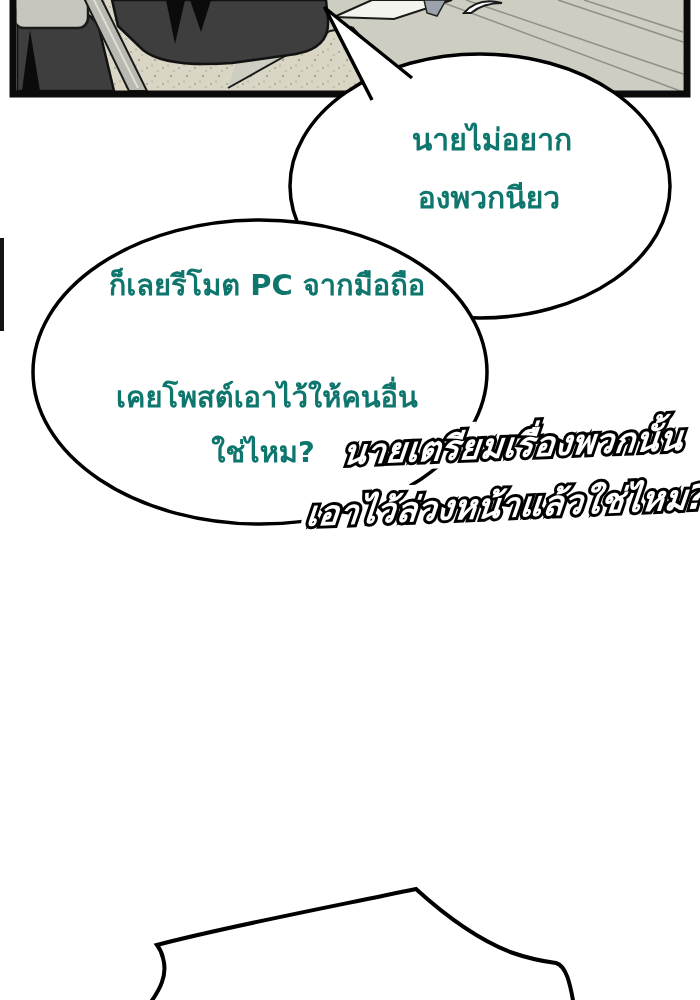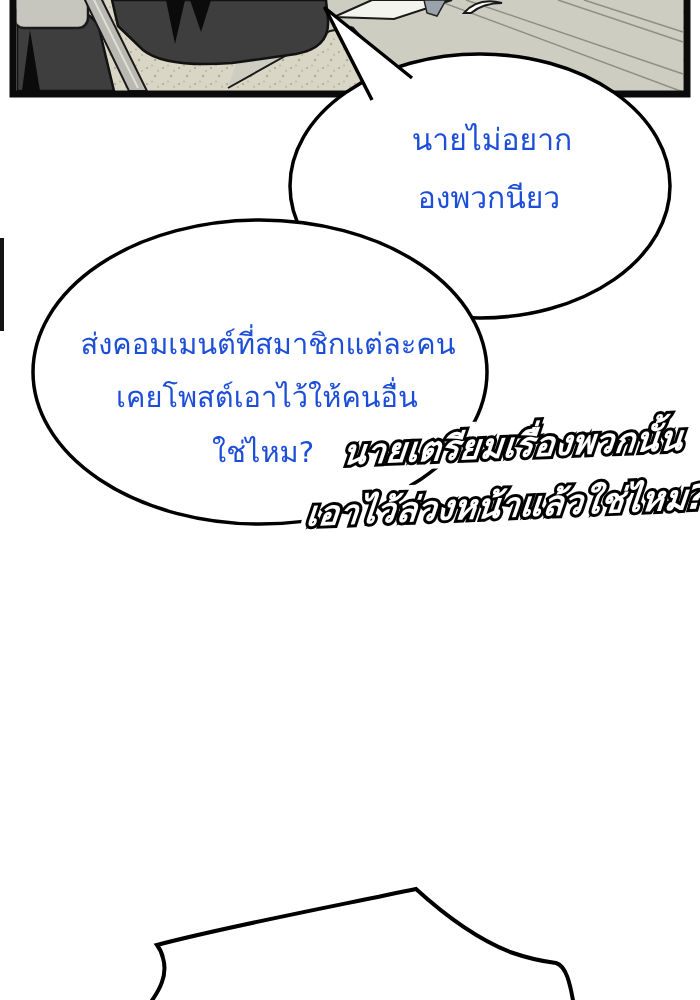--- a/index.html
+++ b/index.html
@@ -5,21 +5,21 @@
   html,body { margin:0; padding:0; background:#ffffff; }
   #page {
     position:relative; width:700px; height:1000px; overflow:hidden;
     background:#ffffff;
     font-family:"DejaVu Sans", sans-serif;
   }
   #art { position:absolute; left:0; top:0; z-index:0; }
   .txt {
     position:absolute; z-index:2; display:flex;
     align-items:center; justify-content:center; text-align:center;
-    color:#1d4ed8; line-height:1.55; white-space:nowrap;
+    color:#0f766e; line-height:1.55; white-space:nowrap;font-weight:bold;
   }
   .b1 { font-size:30px; }
   .b2 { font-size:29px; }
   .shout-line {
     position:absolute; z-index:3; text-align:center; white-space:nowrap;
     font-size:34px; font-weight:800; font-style:italic;
     color:#ffffff;
     -webkit-text-stroke:6px #000000;
     paint-order:stroke fill;
     letter-spacing:0.5px;
@@ -94,20 +94,20 @@
 
     <path d="M 148,1006 C 160,990 168,975 163,958 C 162,953 160,949 157,945
              C 220,928 330,907 416,889
              C 450,920 480,940 510,952 C 530,959 548,962 556,963
              C 566,966 570,982 574,1006" fill="#ffffff" stroke="#000000" stroke-width="4" stroke-linejoin="miter"></path>
   </svg>
 
   <div class="txt b1" style="left:362px; top:116px; width:260px; height:48px;">นายไม่อยาก</div>
   <div class="txt b1" style="left:359px; top:174px; width:260px; height:48px;">องพวกนียว</div>
 
-  <div class="txt b2" style="left:48px;  top:318px; width:440px; height:52px;">ส่งคอมเมนต์ที่สมาชิกแต่ละคน</div>
+  <div class="txt b2" style="left:87px;  top:260px; width:360px; height:50px;">ก็เลยรีโมต PC จากมือถือ</div>
   <div class="txt b2" style="left:163px; top:428px; width:200px; height:48px;">ใช่ไหม?</div>
   <div class="txt b2" style="left:87px;  top:372px; width:360px; height:50px;">เคยโพสต์เอาไว้ให้คนอื่น</div>
 
   <div id="shout1" class="shout-line" data-text="นายเตรียมเรื่องพวกนั้น">นายเตรียมเรื่องพวกนั้น</div>
   <div id="shout2" class="shout-line" data-text="เอาไว้ล่วงหน้าแล้วใช่ไหม?">เอาไว้ล่วงหน้าแล้วใช่ไหม?</div>
 
 </div>
 
 </body></html>

